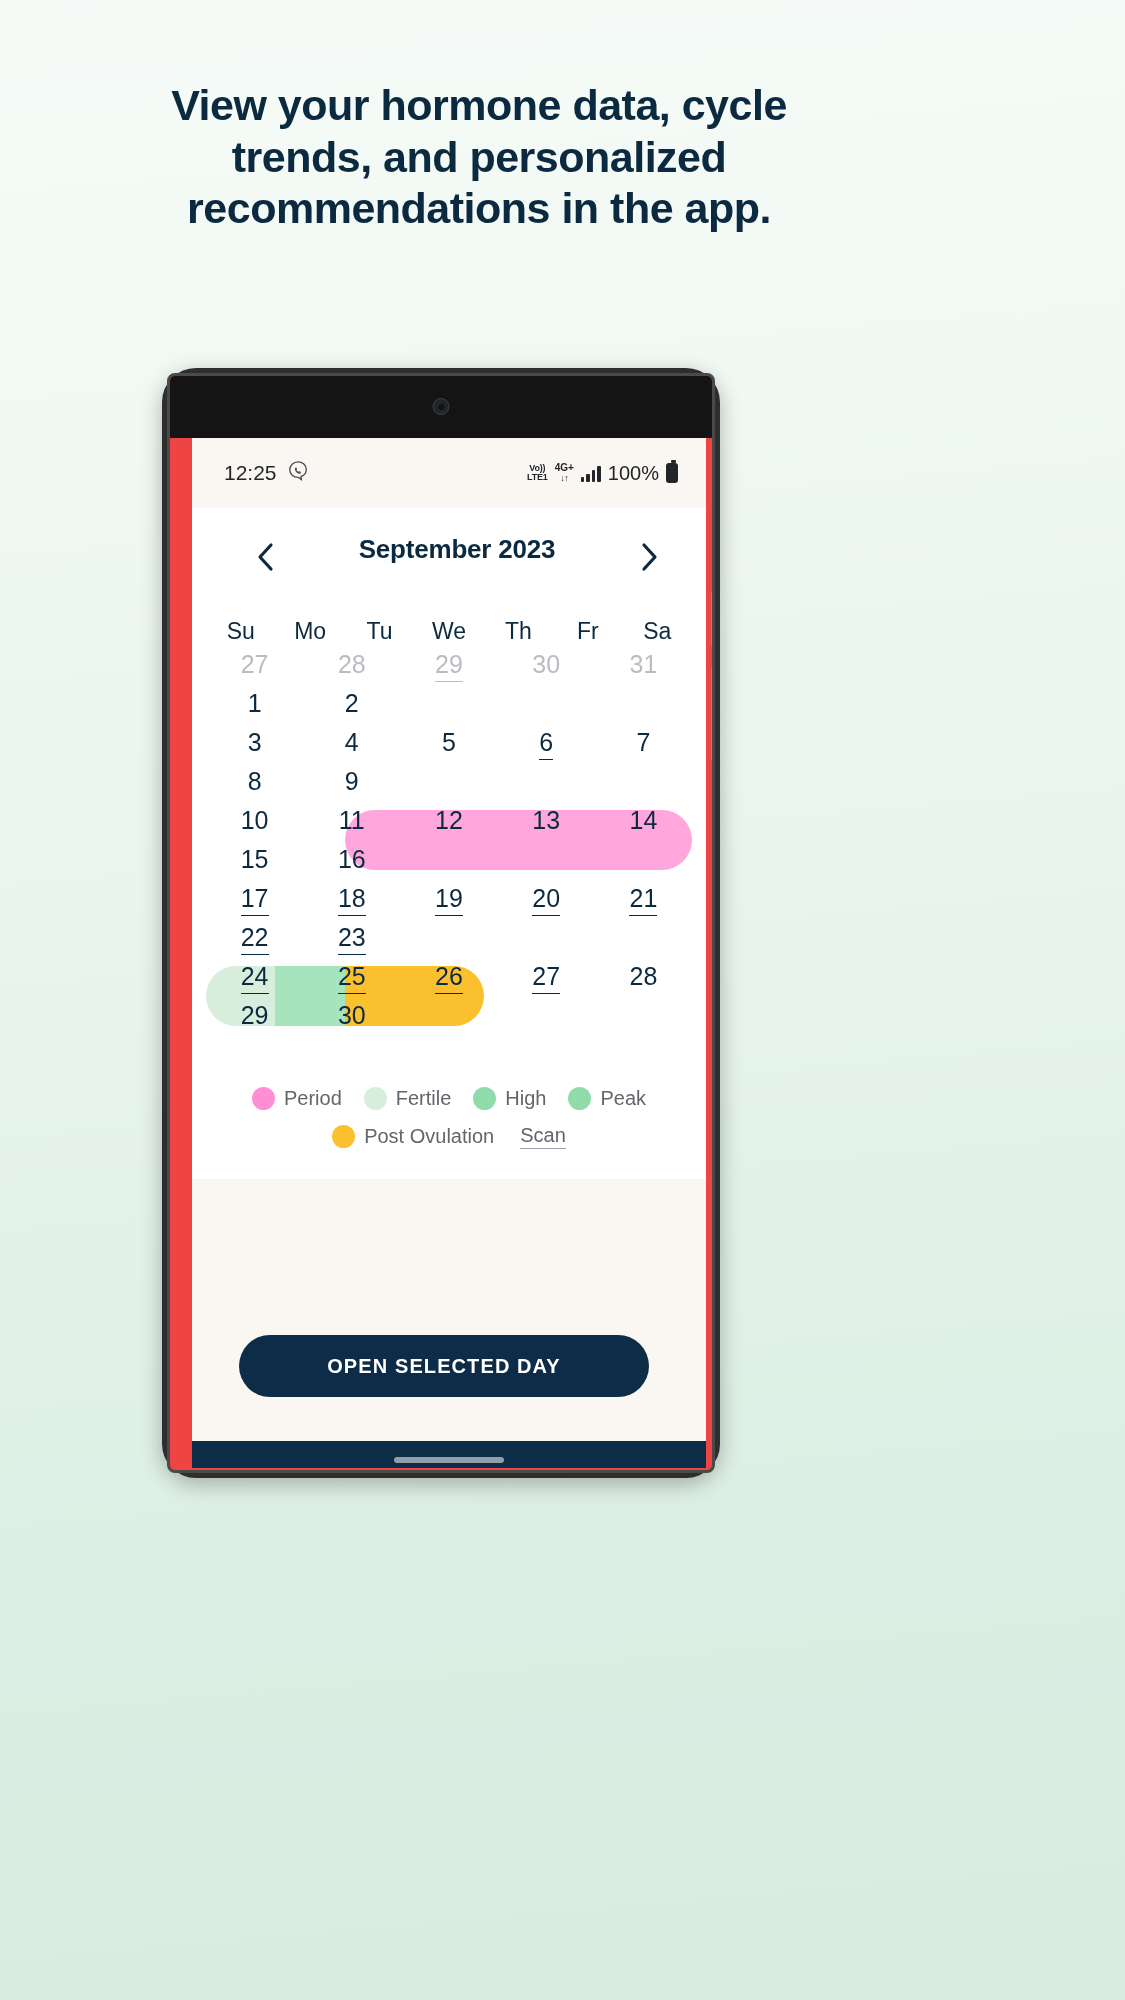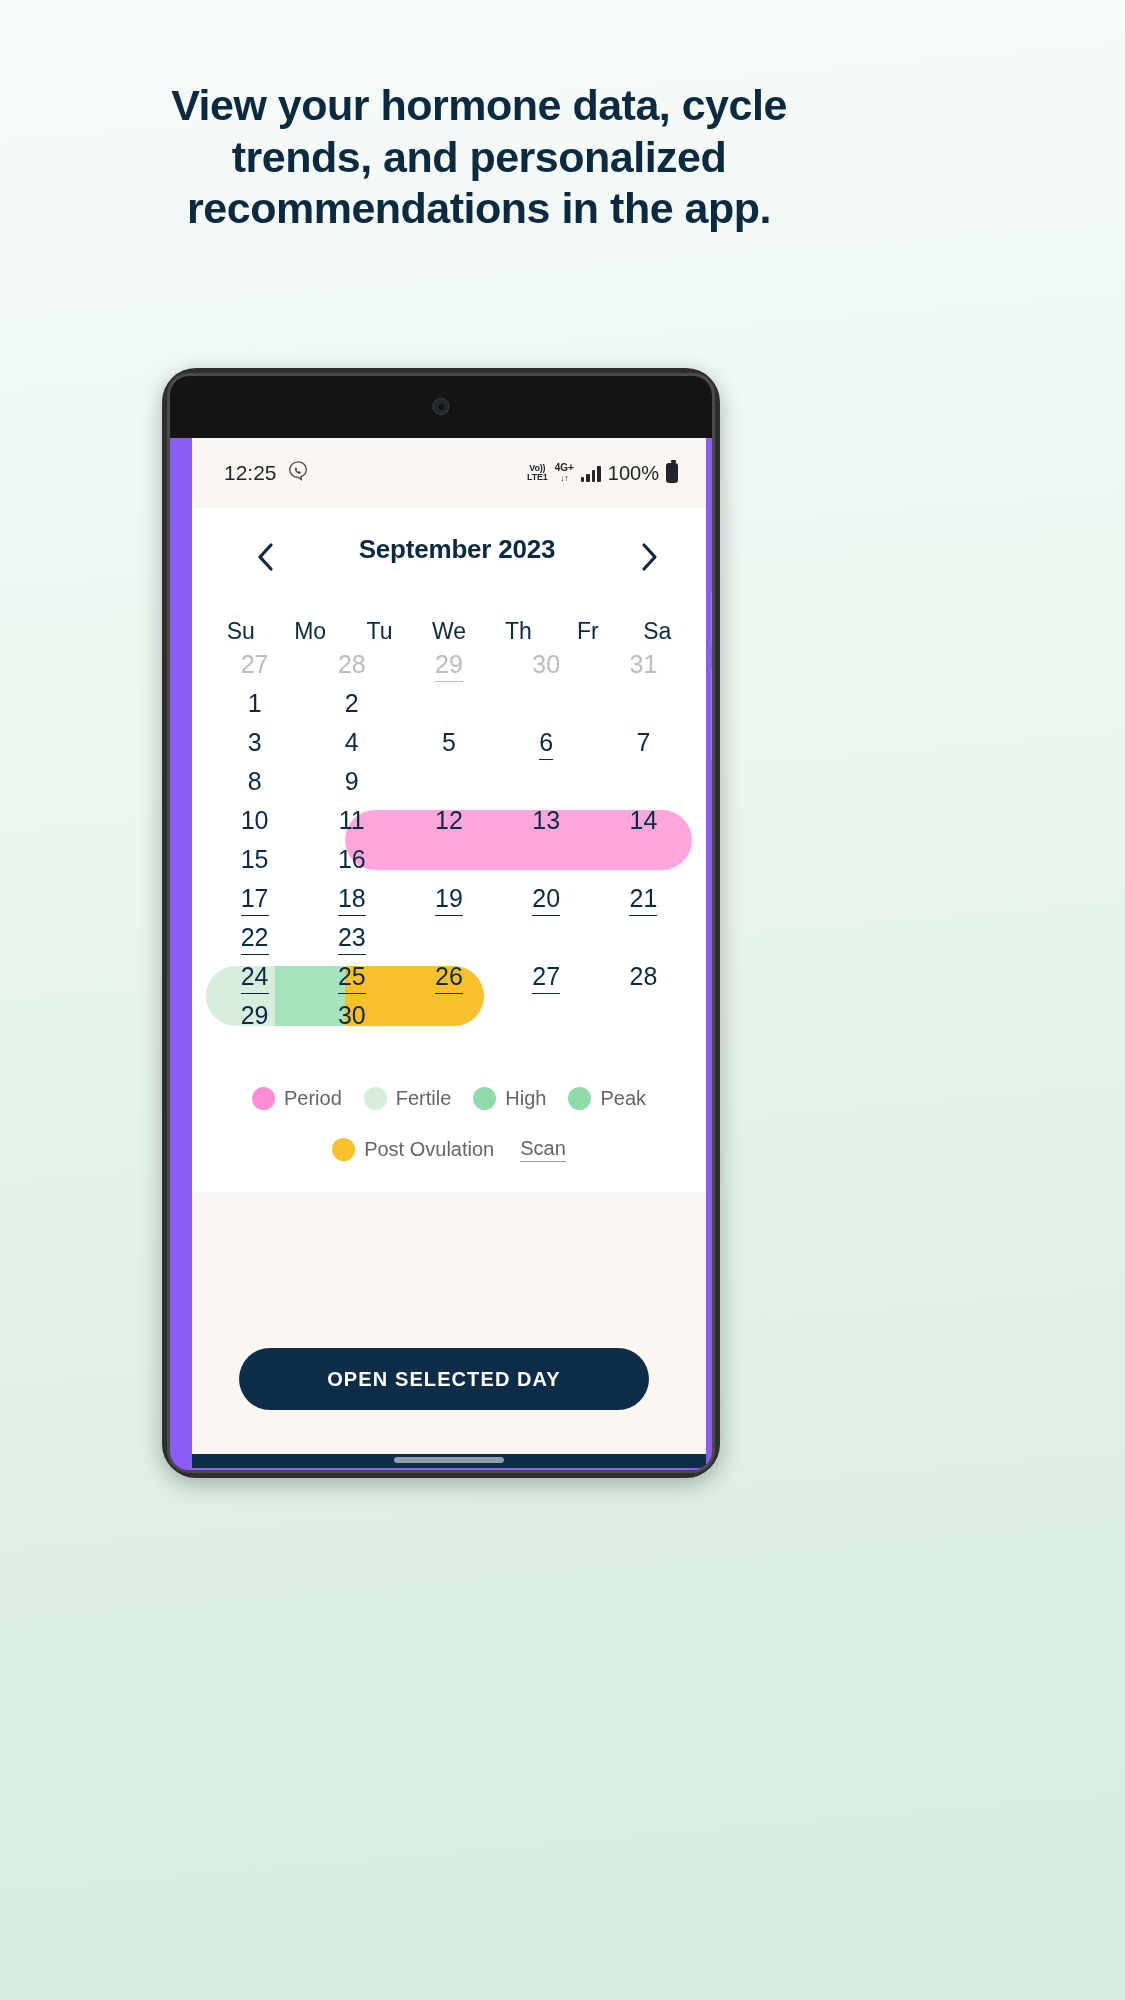--- a/index.html
+++ b/index.html
@@ -41,22 +41,22 @@
     height: 1110px;
     border-radius: 34px;
     background: #2e2e2e;
     padding: 5px;
     box-shadow: 0 6px 22px rgba(0,0,0,0.28);
   }
   .phone-inner {
     position: relative;
     width: 100%;
     height: 100%;
-    border-radius: 22px;
-    background: #8b5cf6;
+    border-radius: 8px;
+    background: #ef4444;
     overflow: hidden;
     border: 3px solid #4a4a4a;
   }
   .screen {
     position: absolute;
     left: 22px;
     top: 62px;
     width: 514px;
     height: 1030px;
     background: #faf7f2;
@@ -221,21 +221,21 @@
   
   .legend {
     padding: 52px 0 30px 0;
     background: #ffffff;
   }
   .legend-row {
     display: flex;
     align-items: center;
     justify-content: center;
     gap: 22px;
-    margin-bottom: 27px;
+    margin-bottom: 14px;
   }
   .legend-row:last-child { margin-bottom: 0; gap: 26px; }
   .li { display: flex; align-items: center; gap: 9px; }
   .dot { width: 23px; height: 23px; border-radius: 50%; display:block; }
   .li-label { font-size: 20px; color: #62666b; }
   .scan-link {
     font-size: 20px;
     color: #62666b;
     border-bottom: 1px solid #9aa0a5;
     padding-bottom: 1px;

